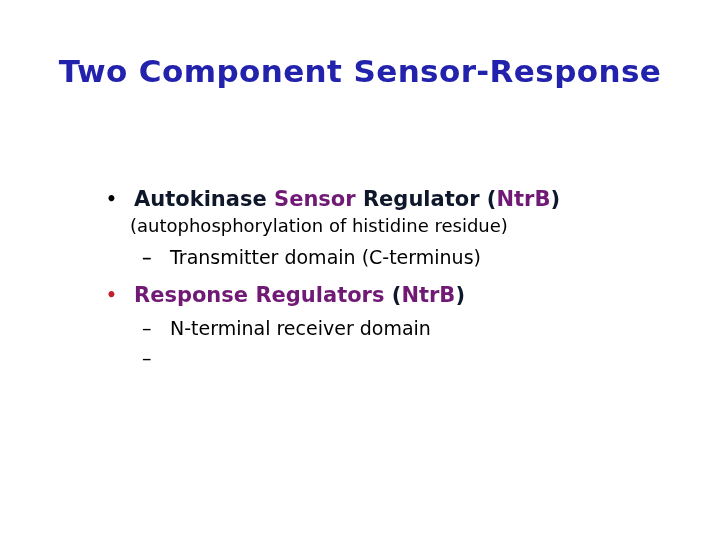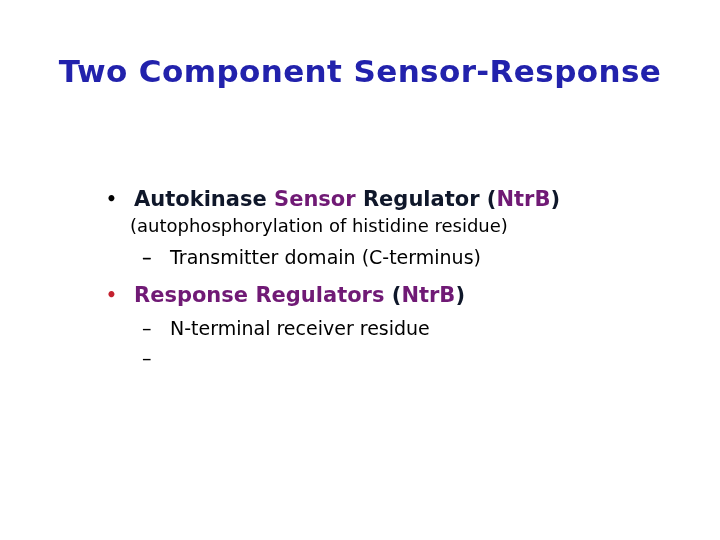--- a/index.html
+++ b/index.html
@@ -134,21 +134,21 @@
       <span>Transmitter domain (C-terminus)</span>
     </div>
 
     <div class="lvl1 red-bullet gap-before-b2">
       <span class="bullet">•</span>
       <span class="inline red">Response Regulators</span><span class="inline blk"> (</span><span class="inline navy">NtrB</span><span class="inline blk">)</span>
     </div>
 
     <div class="lvl2 gap-before-sub">
       <span class="dash">–</span>
-      <span>N-terminal receiver residue</span>
+      <span>N-terminal receiver domain</span>
     </div>
 
     <div class="lvl2">
       <span class="dash">–</span>
     </div>
 
   </div>
 </div>
 
 </body></html>

